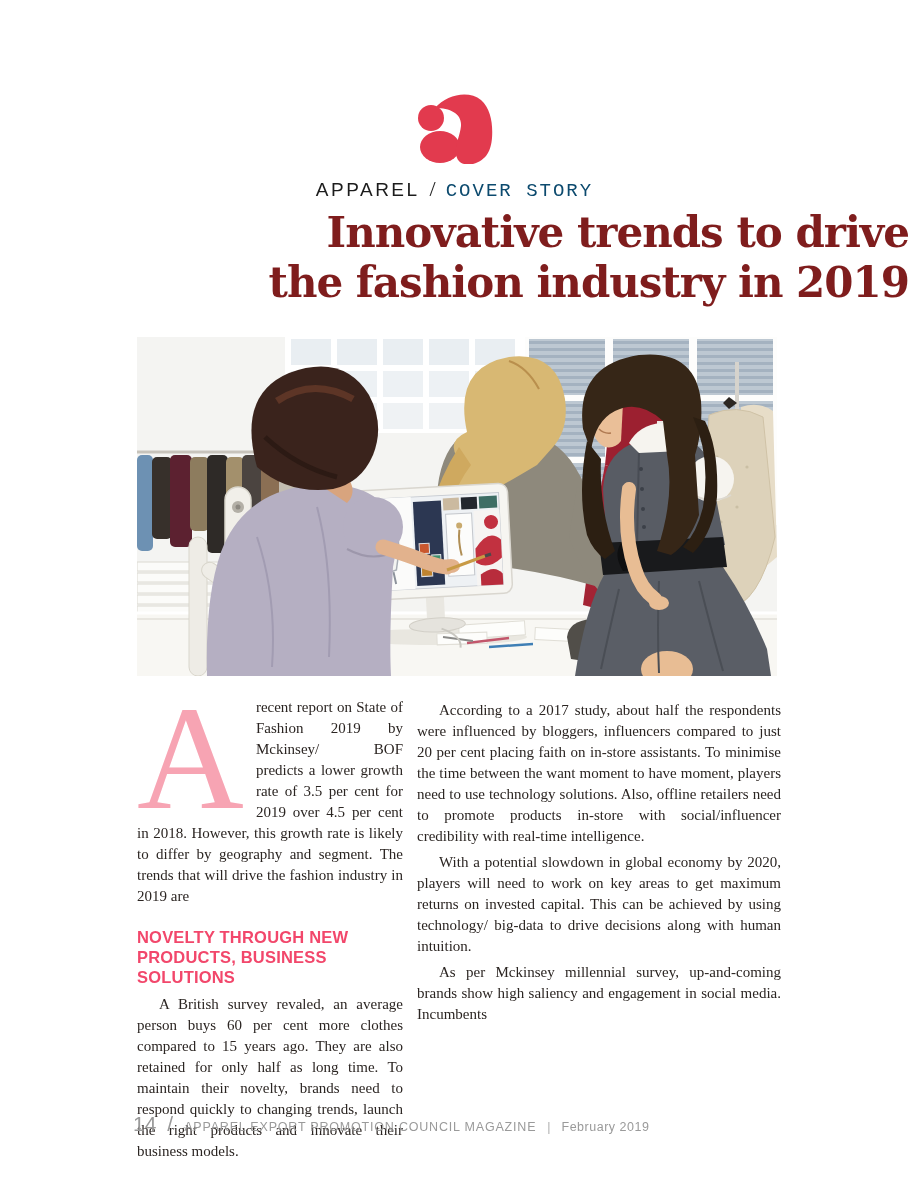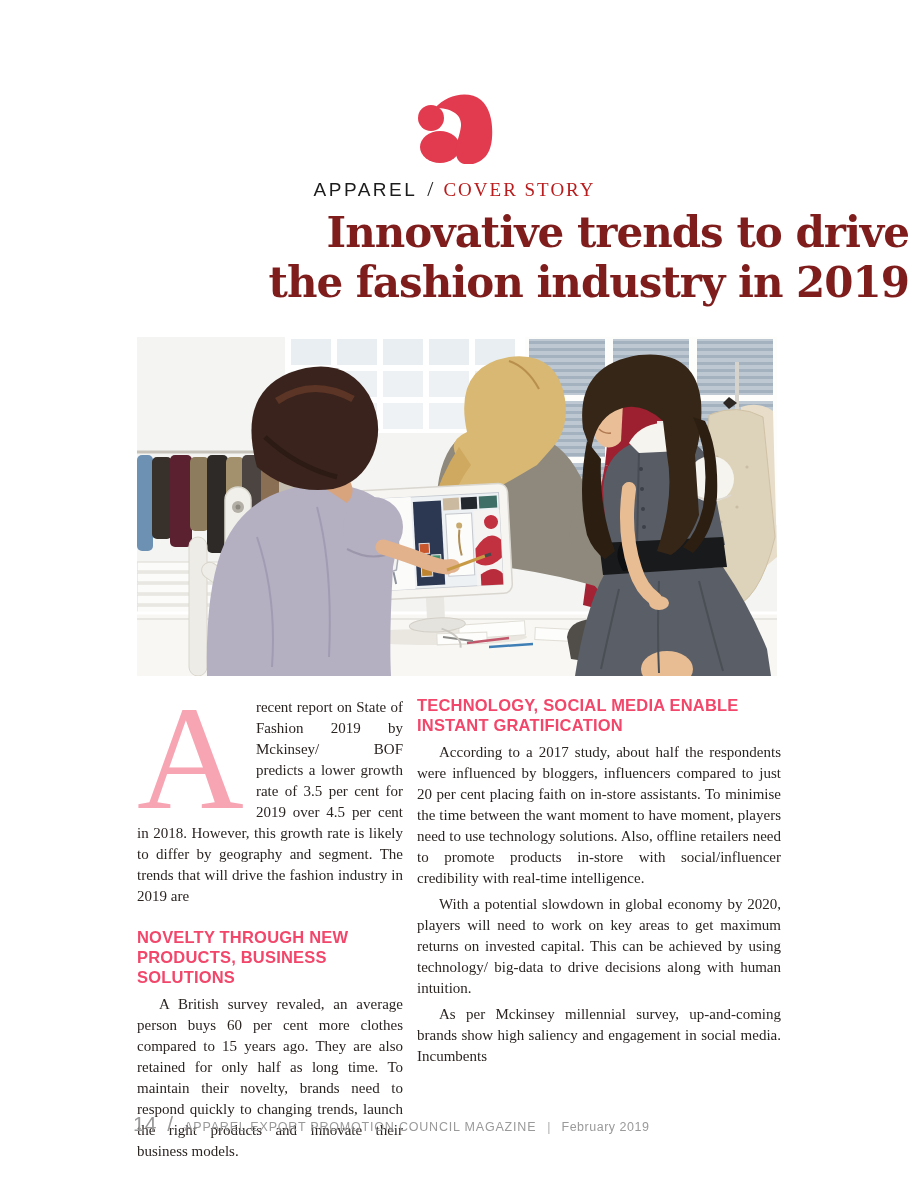--- a/index.html
+++ b/index.html
@@ -9,22 +9,22 @@
     font-family:"Liberation Serif", serif; color:#2b2522; overflow:hidden;padding-left:25px;
   }
   
   .masthead { position:absolute; left:0; top:94px; width:100%;
     display:flex; flex-direction:column; align-items:center; }
   .logo { width:76px; height:70px; }
   .eyebrow { margin-top:12px; display:flex; align-items:baseline; gap:10px; }
   .eyebrow .brand { font-family:"Liberation Sans", sans-serif; font-size:19px;
     letter-spacing:2.5px; color:#1c1c1c; }
   .eyebrow .sep { font-family:"Liberation Serif", serif; font-size:22px; color:#1c1c1c; }
-  .eyebrow .section { font-family:Liberation Serif, serif; font-size:19px;
-    letter-spacing:2px; color:#b91c1c; }
+  .eyebrow .section { font-family:Liberation Mono, monospace; font-size:19px;
+    letter-spacing:2px; color:#0c4a6e; }
   
   .headline { position:absolute; left:0; top:208px; width:100%; text-align:right;
     font-family:"DejaVu Serif", serif; font-weight:bold; font-size:42px;
     line-height:50px; letter-spacing:-1px; color:#7f1d1d; white-space:pre-line; margin:0; }
   
   .photo-figure { position:absolute; left:137px; top:337px; width:640px; height:339px; margin:0; }
   .photo-figure svg { display:block; width:100%; height:100%; }
   
   .col-left  { position:absolute; left:137px; top:697px; width:266px; }
   .col-right { position:absolute; left:417px; top:695px; width:364px; }
@@ -291,22 +291,20 @@
     <p class="body-text">
       <span class="dropcap">A</span><span>recent report on State of Fashion 2019 by Mckinsey/ BOF predicts a lower growth rate of 3.5 per cent for 2019 over 4.5 per cent in 2018. However, this growth rate is likely to differ by geography and segment. The trends that will drive the fashion industry in 2019 are</span>
     </p>
     <h2 class="section-heading left-h">NOVELTY THROUGH NEW
 PRODUCTS, BUSINESS
 SOLUTIONS</h2>
     <p class="body-text indent">A British survey revaled, an average person buys 60 per cent more clothes compared to 15 years ago. They are also retained for only half as long time. To maintain their novelty, brands need to respond quickly to changing trends, launch the right products and innovate their business models.</p>
   </div>
 
   <div class="col-right">
-    <h2 class="section-heading first">TECHNOLOGY, SOCIAL MEDIA ENABLE
-INSTANT GRATIFICATION</h2>
     <p class="body-text indent">According to a 2017 study, about half the respondents were influenced by bloggers, influencers compared to just 20 per cent placing faith on in-store assistants. To minimise the time between the want moment to have moment, players need to use technology solutions. Also, offline retailers need to promote products in-store with social/influencer credibility with real-time intelligence.</p>
     <p class="body-text indent">With a potential slowdown in global economy by 2020, players will need to work on key areas to get maximum returns on invested capital. This can be achieved by using technology/ big-data to drive decisions along with human intuition.</p>
     <p class="body-text indent">As per Mckinsey millennial survey, up-and-coming brands show high saliency and engagement in social media. Incumbents</p>
   </div>
 
   <div class="footer">
     <span class="num">14</span>
     <span class="slash">/</span>
     <span class="mag">APPAREL EXPORT PROMOTION COUNCIL MAGAZINE</span>
     <span class="pipe">|</span>

